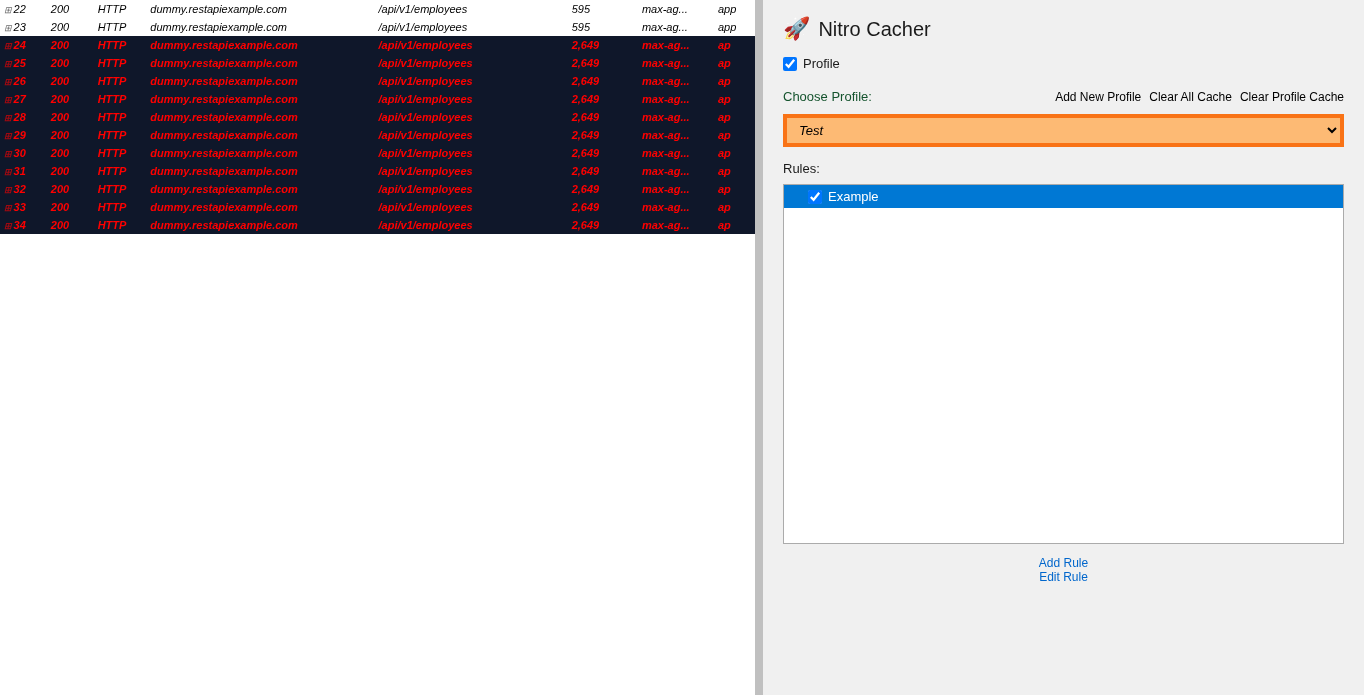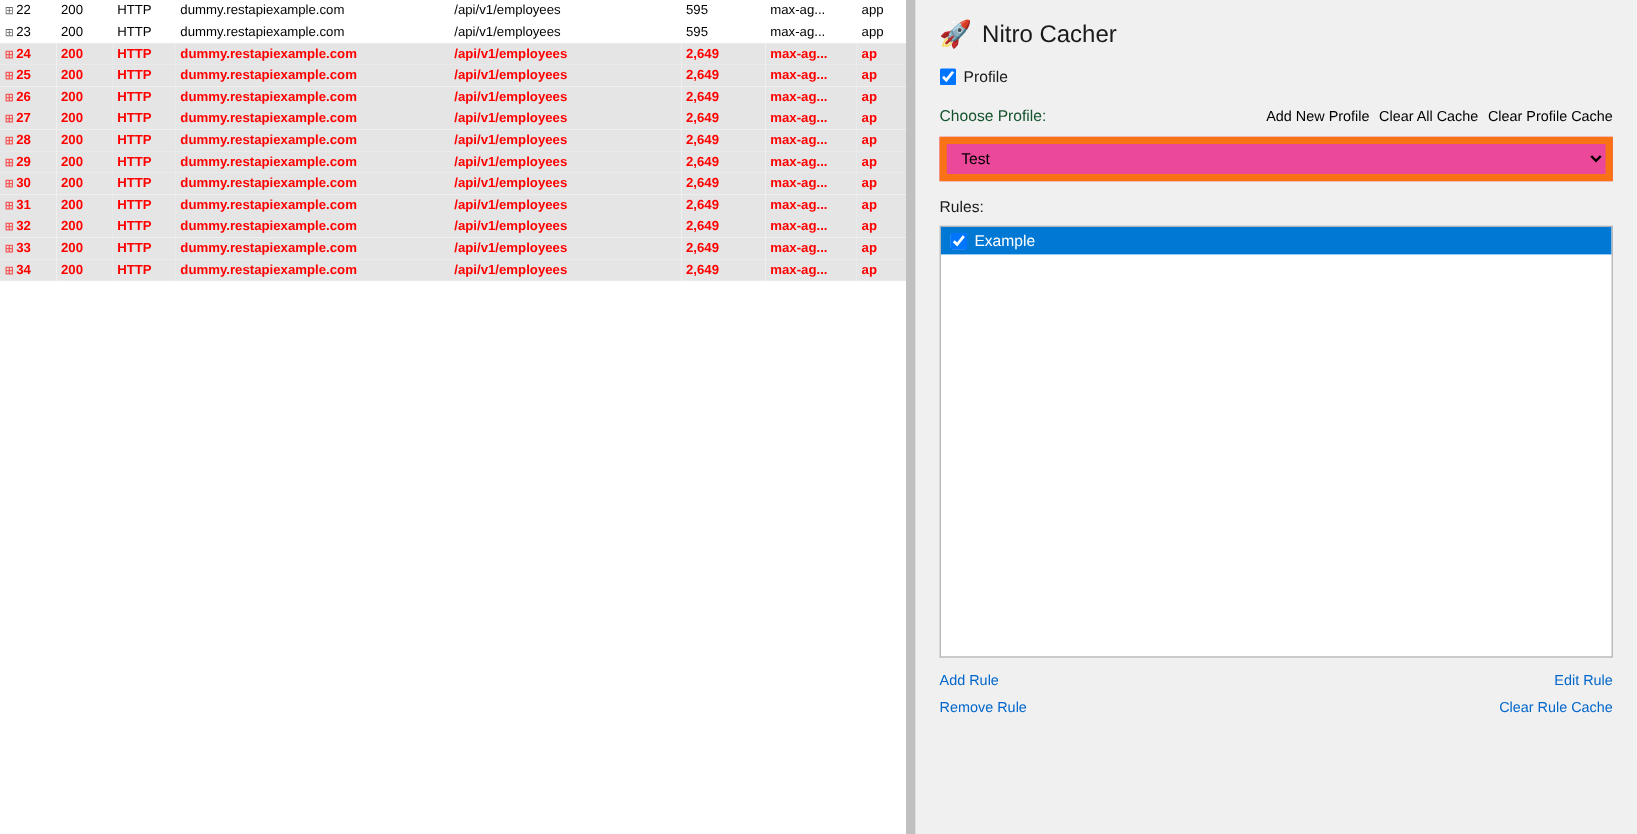--- a/index.html
+++ b/index.html
@@ -23,36 +23,37 @@
     }
 
     .network-table {
       width: 100%;
       border-collapse: collapse;
       font-size: 11px;
     }
 
     .network-table tr {
       height: 18px;
+      font-style: italic;
     }
 
     .network-table td {
       padding: 1px 4px;
       white-space: nowrap;
       overflow: hidden;
       border: none;
     }
 
     .row-normal {
       background: white;
       color: black;
     }
 
     .row-green {
-      background: #e5e5e5;
+      background: #0f172a;
       color: red;
       font-weight: bold;
     }
 
     .row-selected {
       background: #0078d4;
       color: white;
       font-weight: bold;
     }
 
@@ -145,45 +146,46 @@
     }
 
     .profile-select-row {
       margin-bottom: 14px;
     }
 
     .profile-select {
       width: 100%;
       padding: 4px 8px;
       font-size: 13px;
-      border: 6px solid #f97316;
-      background: #ec4899;
+      border: 4px solid #f97316;
+      background: #fdba74;
       cursor: pointer;
       appearance: auto;
+      font-style: italic;
     }
 
     .rules-label {
       font-size: 13px;
       color: #1a1a1a;
       margin-bottom: 8px;
     }
 
     .rules-list-container {
       border: 1px solid #ababab;
       background: white;
       height: 360px;
       overflow-y: auto;
       margin-bottom: 12px;
     }
 
     .rule-item {
       display: flex;
       align-items: center;
       gap: 6px;
-      padding: 4px 8px;
+      padding: 4px 24px;
       cursor: pointer;
     }
 
     .rule-item.selected {
       background: #0078d4;
       color: white;
     }
 
     .rule-item input[type="checkbox"] {
       width: 14px;
@@ -200,20 +202,21 @@
       justify-content: space-between;
       align-items: flex-start;
       flex-direction: column;
       gap: 8px;
     }
 
     .bottom-row {
       display: flex;
       justify-content: space-between;
       width: 100%;
+      flex-direction: column;
     }
 
     .action-link {
       background: none;
       border: none;
       color: #0066cc;
       cursor: pointer;
       font-size: 12px;
       padding: 0;
       text-decoration: none;
@@ -395,19 +398,15 @@
       <input type="checkbox" checked="" style="">
       <span class="rule-item-label">Example</span>
     </div>
   </div>
 
   <div class="bottom-actions">
     <div class="bottom-row">
       <button class="action-link">Add Rule</button>
       <button class="action-link">Edit Rule</button>
     </div>
-    <div class="bottom-row">
-      <button class="action-link">Remove Rule</button>
-      <button class="action-link">Clear Rule Cache</button>
-    </div>
   </div>
 
 </div>
 
 </body></html>

